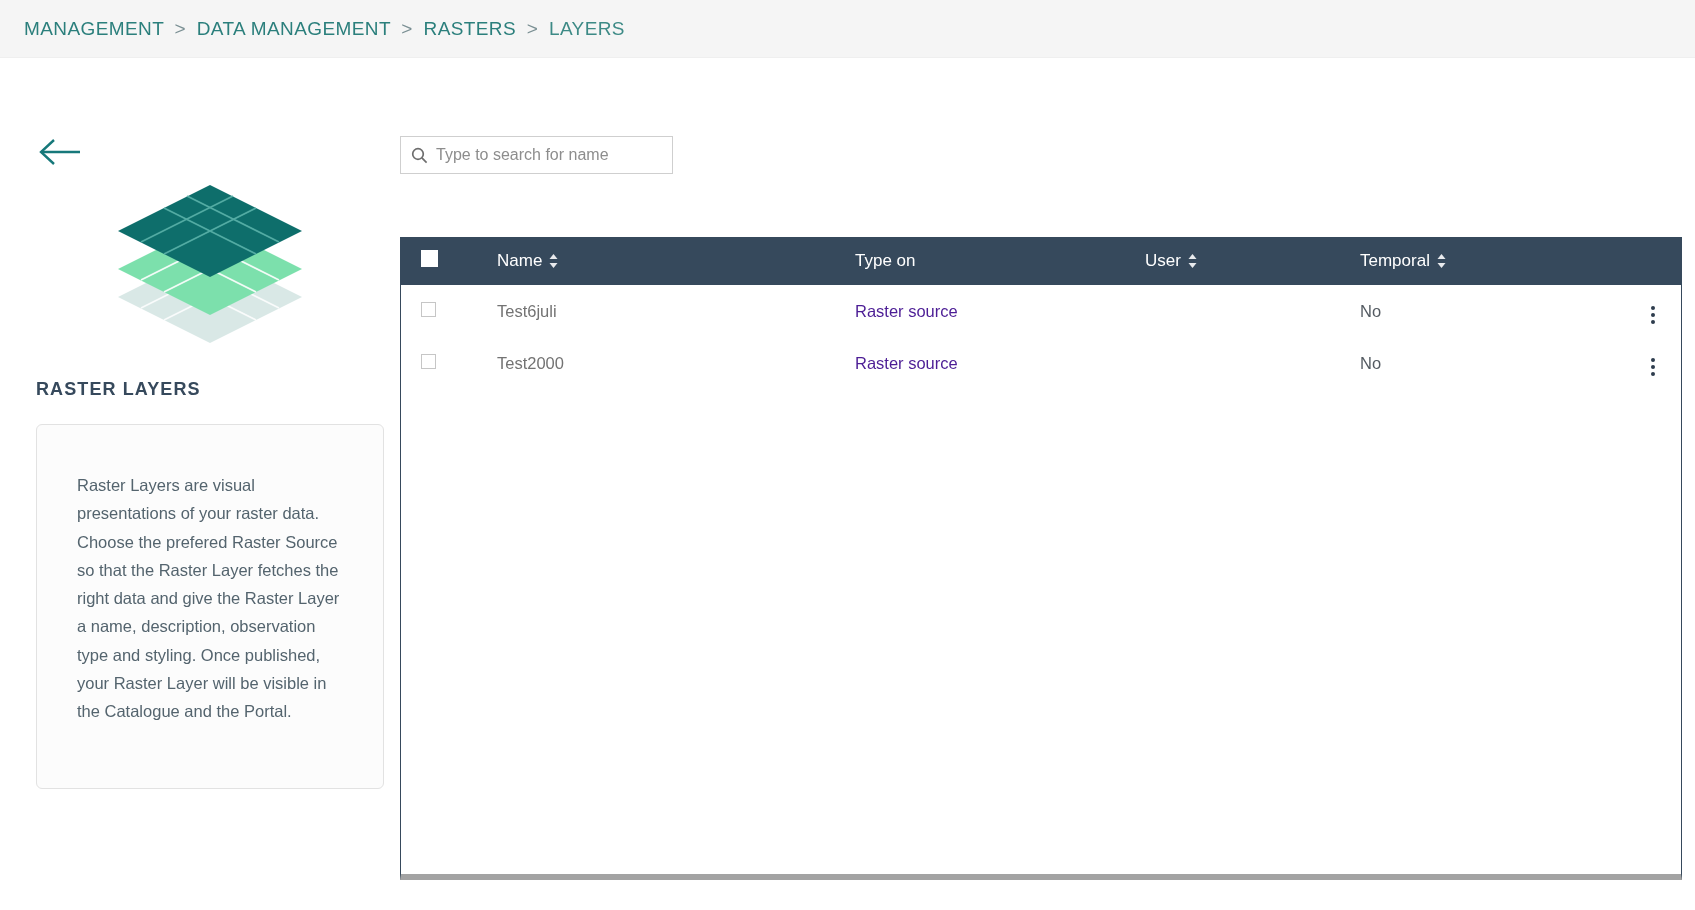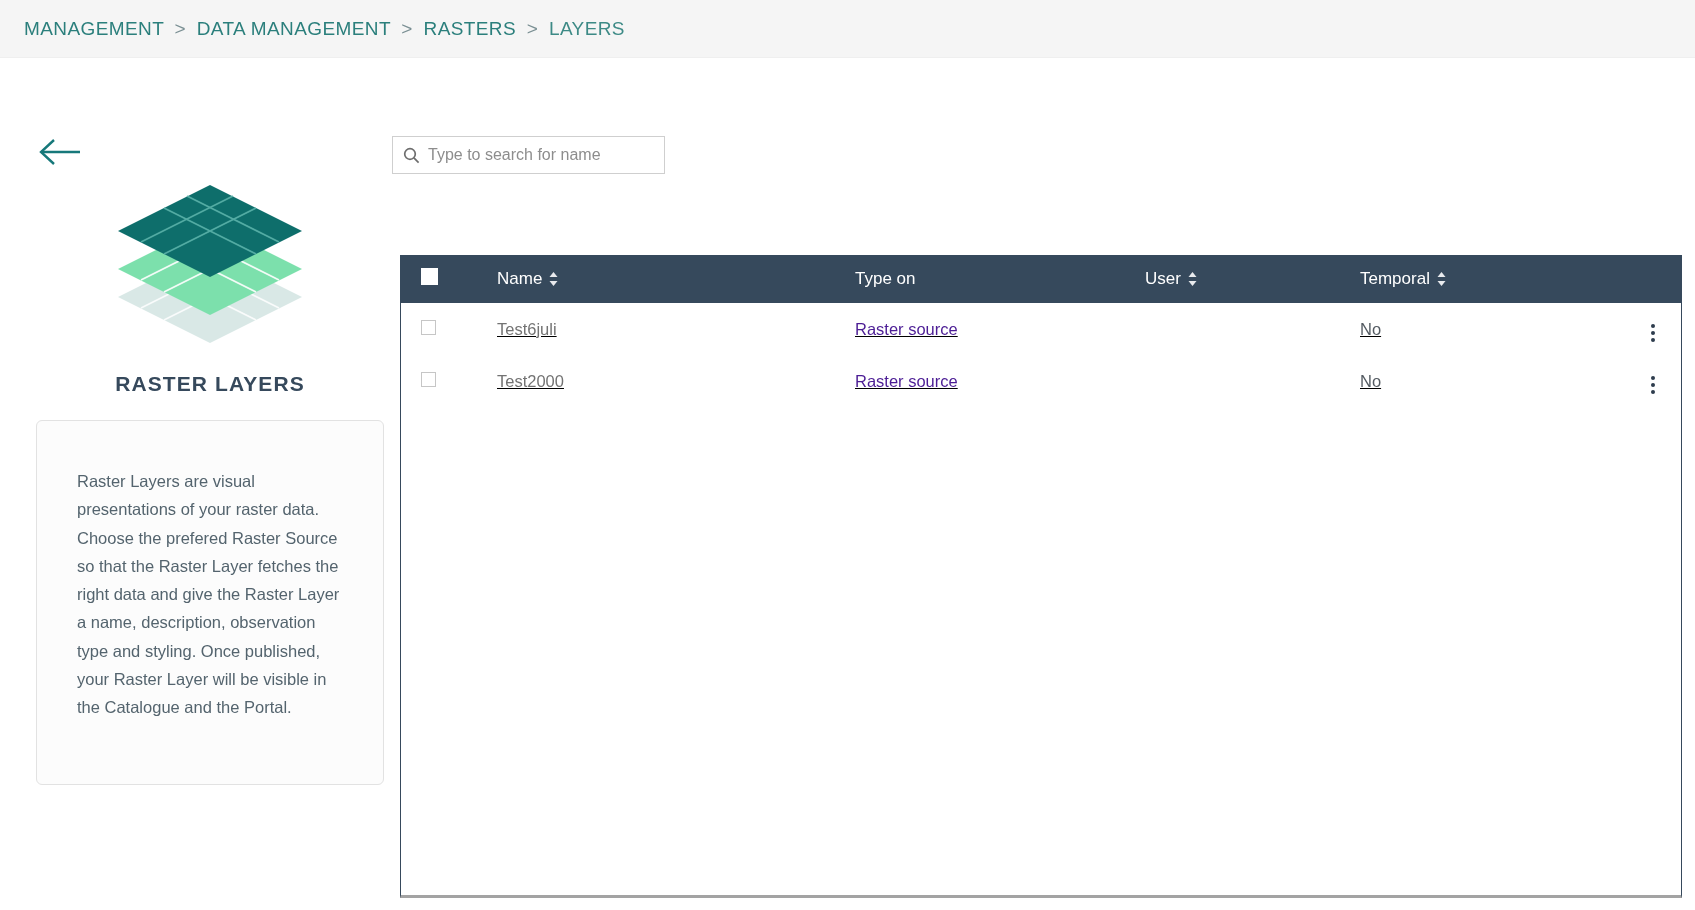--- a/index.html
+++ b/index.html
@@ -55,23 +55,23 @@
     width: 348px;
   }
   .layer-icon {
     width: 348px;
     height: 180px;
     display: flex;
     align-items: center;
     justify-content: center;
   }
   .panel-title {
-    margin-top: 24px;
-    text-align: center;
-    font-size: 21px;
+    margin-top: 31px;
+    text-align: left;
+    font-size: 18px;
     font-weight: bold;
     letter-spacing: 1.1px;
     color: #36495c;
   }
   .info-box {
     margin-top: 24px;
     width: 348px;
     min-height: 365px;
     border: 1px solid #e2e2e2;
     border-radius: 6px;
@@ -80,21 +80,21 @@
   }
   .info-text {
     font-size: 16.5px;
     line-height: 28.3px;
     color: #54646e;
   }
 
   
   .search-wrap {
     position: absolute;
-    left: 392px;
+    left: 400px;
     top: 78px;
     width: 273px;
     height: 38px;
     border: 1px solid #cfcfcf;
     background: #fff;
     display: flex;
     align-items: center;
     padding: 9px 10px;
   }
   .search-icon { flex: 0 0 auto; margin-right: 8px; display: block; }
@@ -123,28 +123,27 @@
     font-size: 16px;
     letter-spacing: 0.7px;
     font-family: "Liberation Sans", sans-serif;
     cursor: pointer;
   }
 
   
   .table-frame {
     position: absolute;
     left: 400px;
-    top: 197px;
+    top: 179px;
     width: 1282px;
     height: 643px;
     border-left: 1px solid #36495c;
     border-right: 1px solid #36495c;
-    border-bottom: 3px solid #a3a3a3;
+    border-bottom: 6px solid #a3a3a3;
     background: #ffffff;
-    text-decoration: underline;
   }
   table { width: 100%; border-collapse: collapse; }
   thead tr {
     background: #36495c;
     height: 48px;
   }
   thead th {
     color: #ffffff;
     font-size: 17px;
     font-weight: normal;

